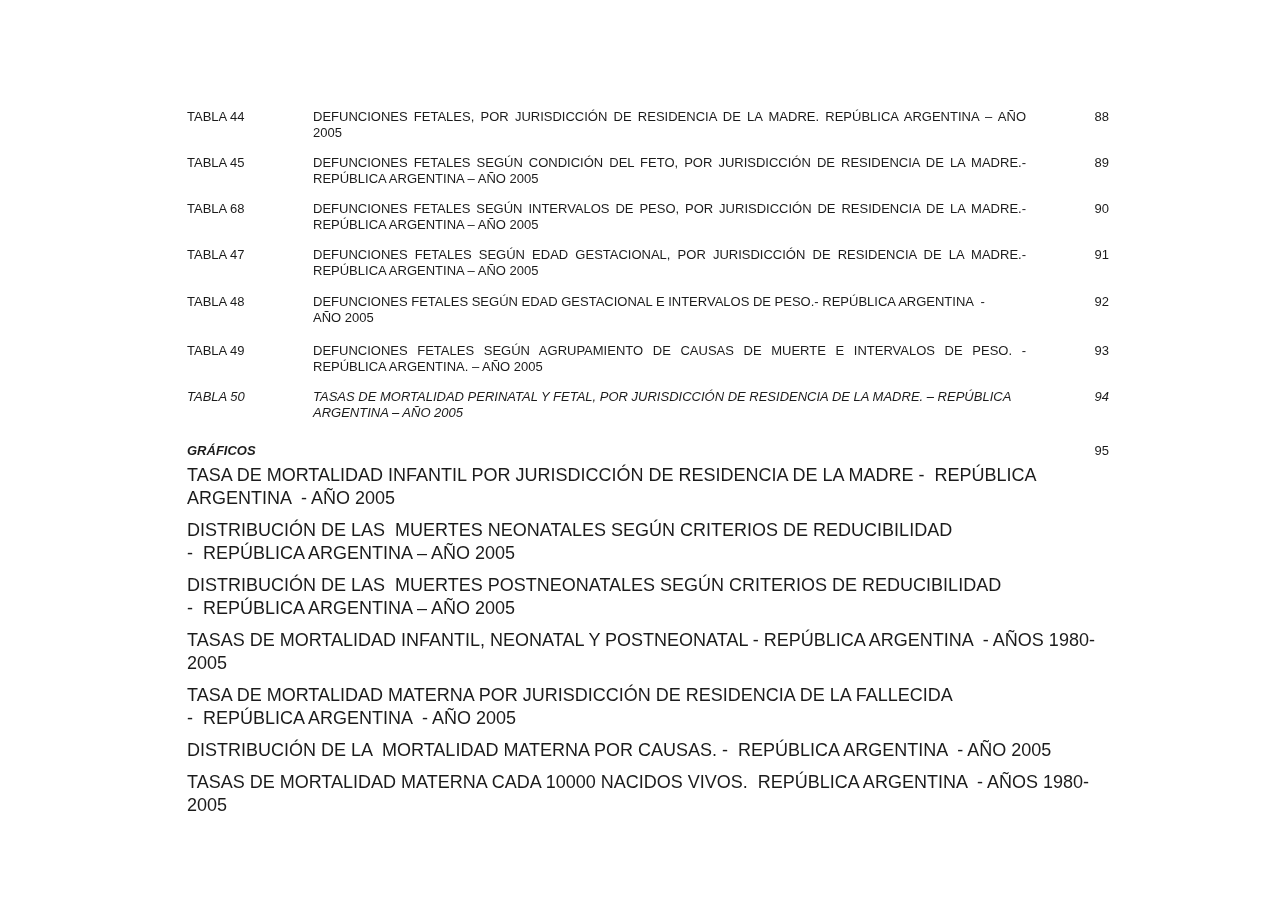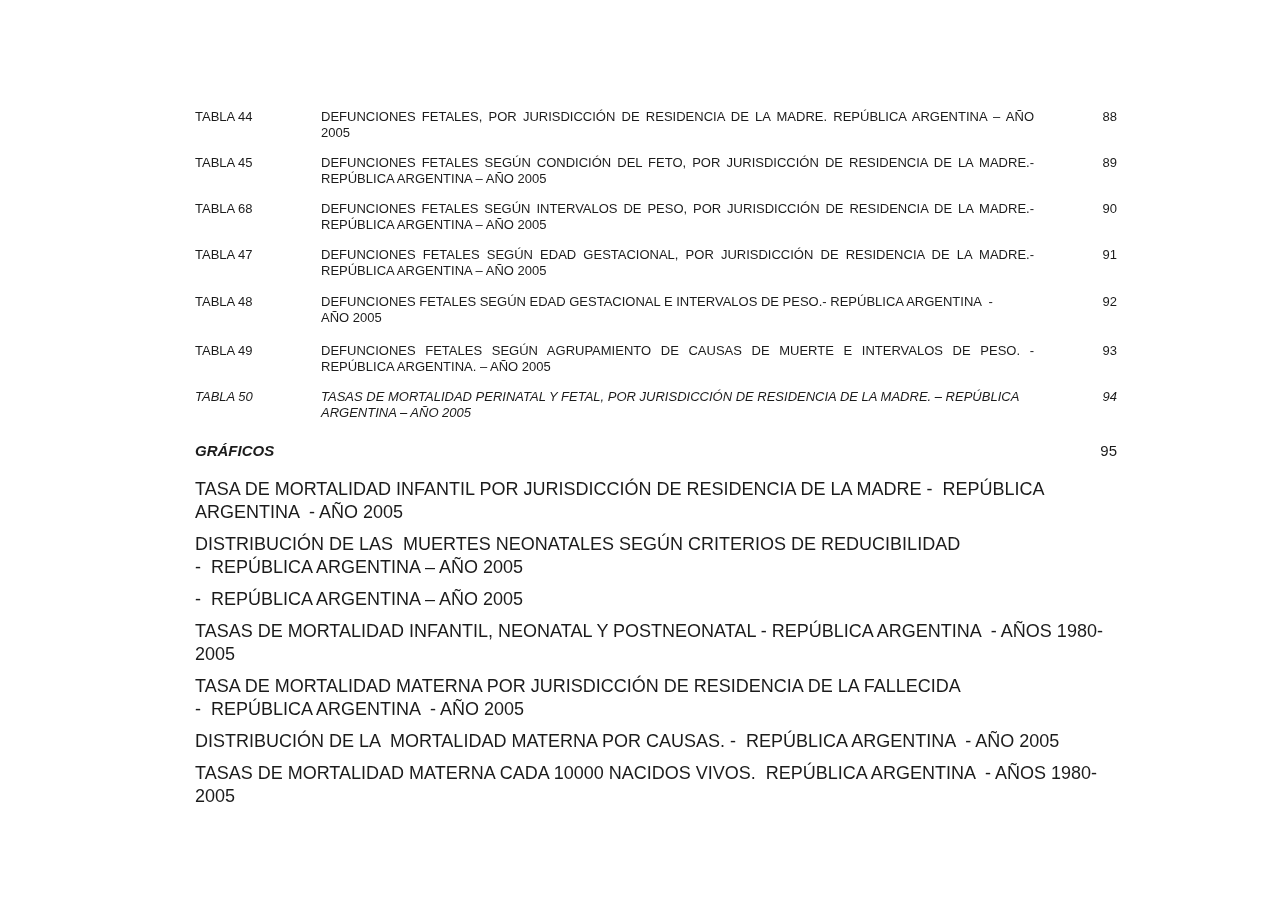--- a/index.html
+++ b/index.html
@@ -10,21 +10,21 @@
   body {
     width: 1280px;
     height: 905px;
     position: relative;
     overflow: hidden;
     font-family: "Liberation Sans", "DejaVu Sans", sans-serif;
     color: #1b1b1b;
   }
   .page {
     position: absolute;
-    left: 195px;
+    left: 187px;
     top: 109px;
     width: 922px;
   }
   
   .trow {
     display: flex;
     align-items: flex-start;
     font-size: 13px;
     line-height: 15.5px;
   }
@@ -50,23 +50,23 @@
     text-align-last: justify;
   }
   .mb15 { margin-bottom: 15px; }
   .mb16 { margin-bottom: 16px; }
   .mb18 { margin-bottom: 18px; justify-content: flex-end; }
   .mb23 { margin-bottom: 23px; font-style: italic; }
   
   .heading-row {
     display: flex;
     align-items: flex-end;
-    font-size: 15px;
+    font-size: 13px;
     line-height: 15.5px;
-    margin-bottom: 19px;
+    margin-bottom: 5px;
   }
   .heading-row .hlabel {
     flex: 1 1 auto;
     font-weight: bold;
     font-style: italic;
   }
   .heading-row .tpage {
     flex: 0 0 auto;
     text-align: right;
   }
@@ -156,20 +156,21 @@
   <div class="gentry">
     <div class="gline">TASA DE MORTALIDAD INFANTIL POR JURISDICCIÓN DE RESIDENCIA DE LA MADRE -  REPÚBLICA ARGENTINA  - AÑO 2005</div>
   </div>
 
   <div class="gentry">
     <div class="gline">DISTRIBUCIÓN DE LAS  MUERTES NEONATALES SEGÚN CRITERIOS DE REDUCIBILIDAD</div>
     <div class="gline">-  REPÚBLICA ARGENTINA – AÑO 2005</div>
   </div>
 
   <div class="gentry">
+    <div class="gline">DISTRIBUCIÓN DE LAS  MUERTES POSTNEONATALES SEGÚN CRITERIOS DE REDUCIBILIDAD</div>
     <div class="gline">-  REPÚBLICA ARGENTINA – AÑO 2005</div>
   </div>
 
   <div class="gentry">
     <div class="gline">TASAS DE MORTALIDAD INFANTIL, NEONATAL Y POSTNEONATAL - REPÚBLICA ARGENTINA  - AÑOS 1980- 2005</div>
   </div>
 
   <div class="gentry">
     <div class="gline">TASA DE MORTALIDAD MATERNA POR JURISDICCIÓN DE RESIDENCIA DE LA FALLECIDA</div>
     <div class="gline">-  REPÚBLICA ARGENTINA  - AÑO 2005</div>

